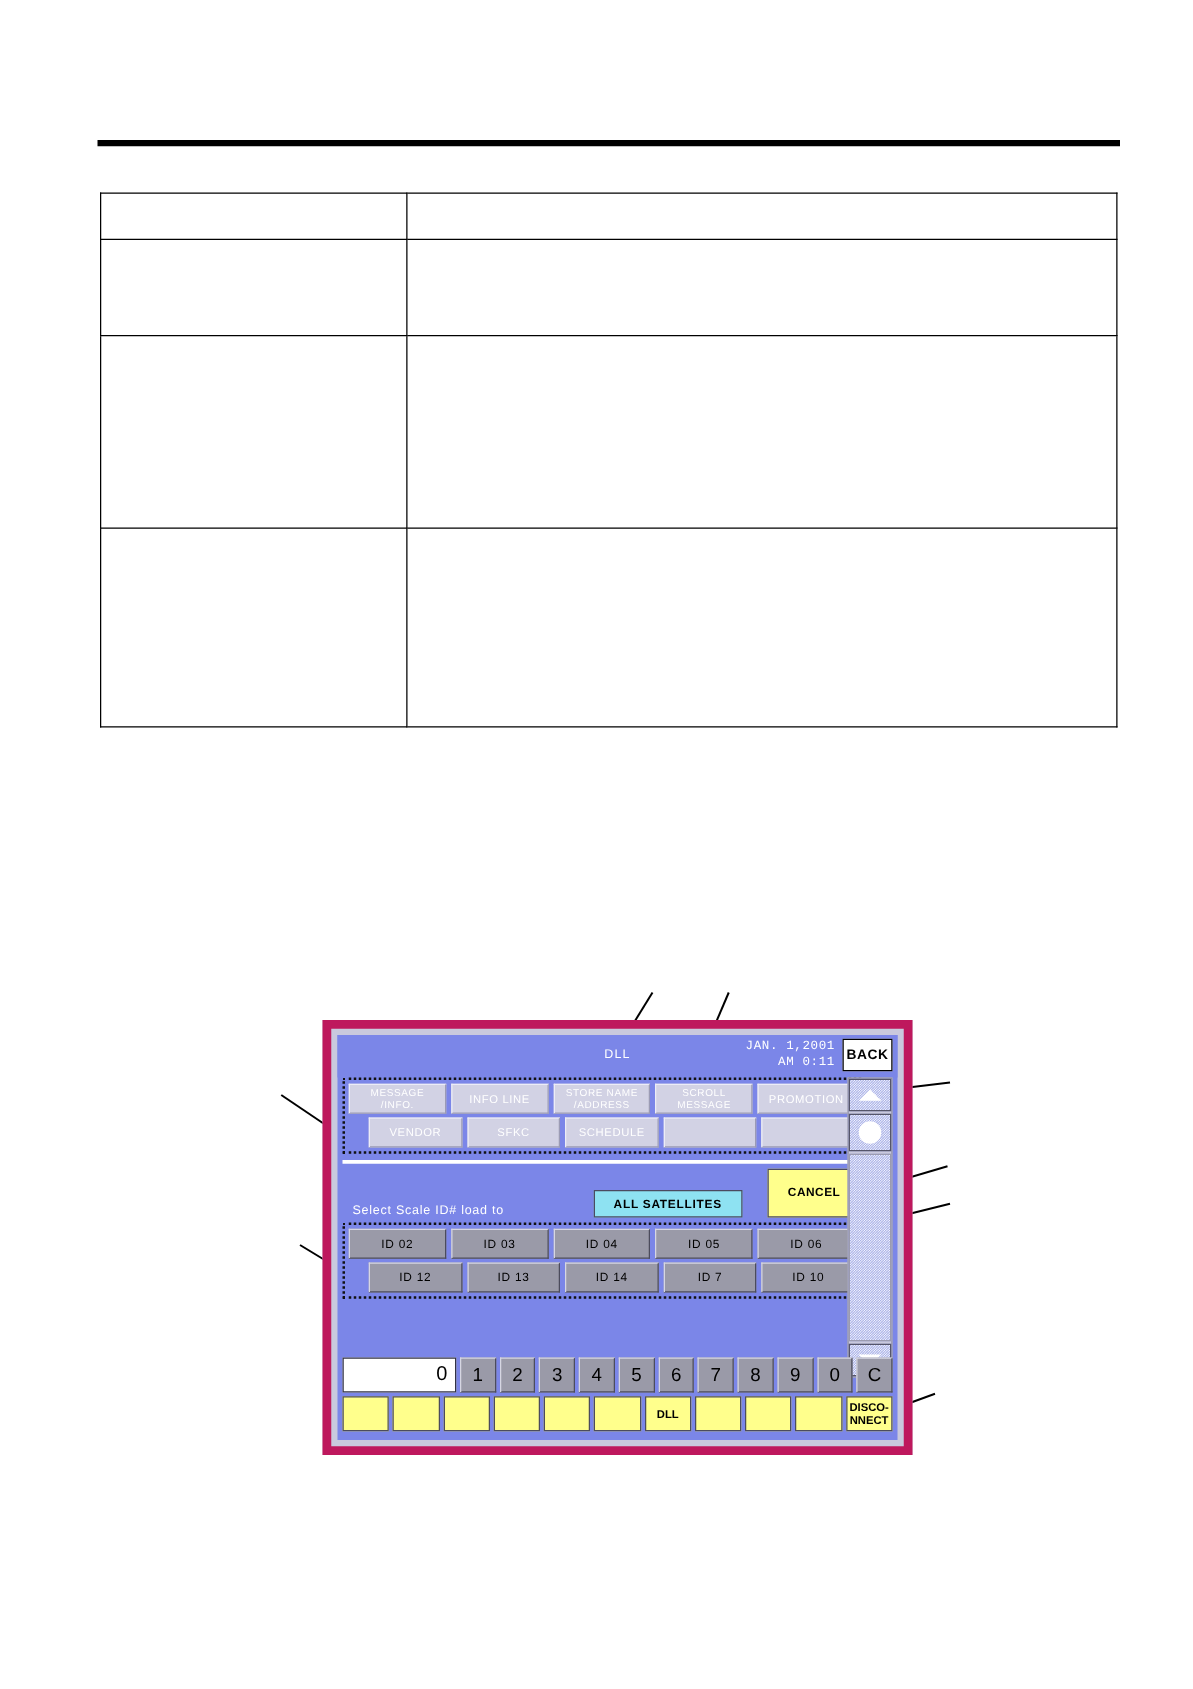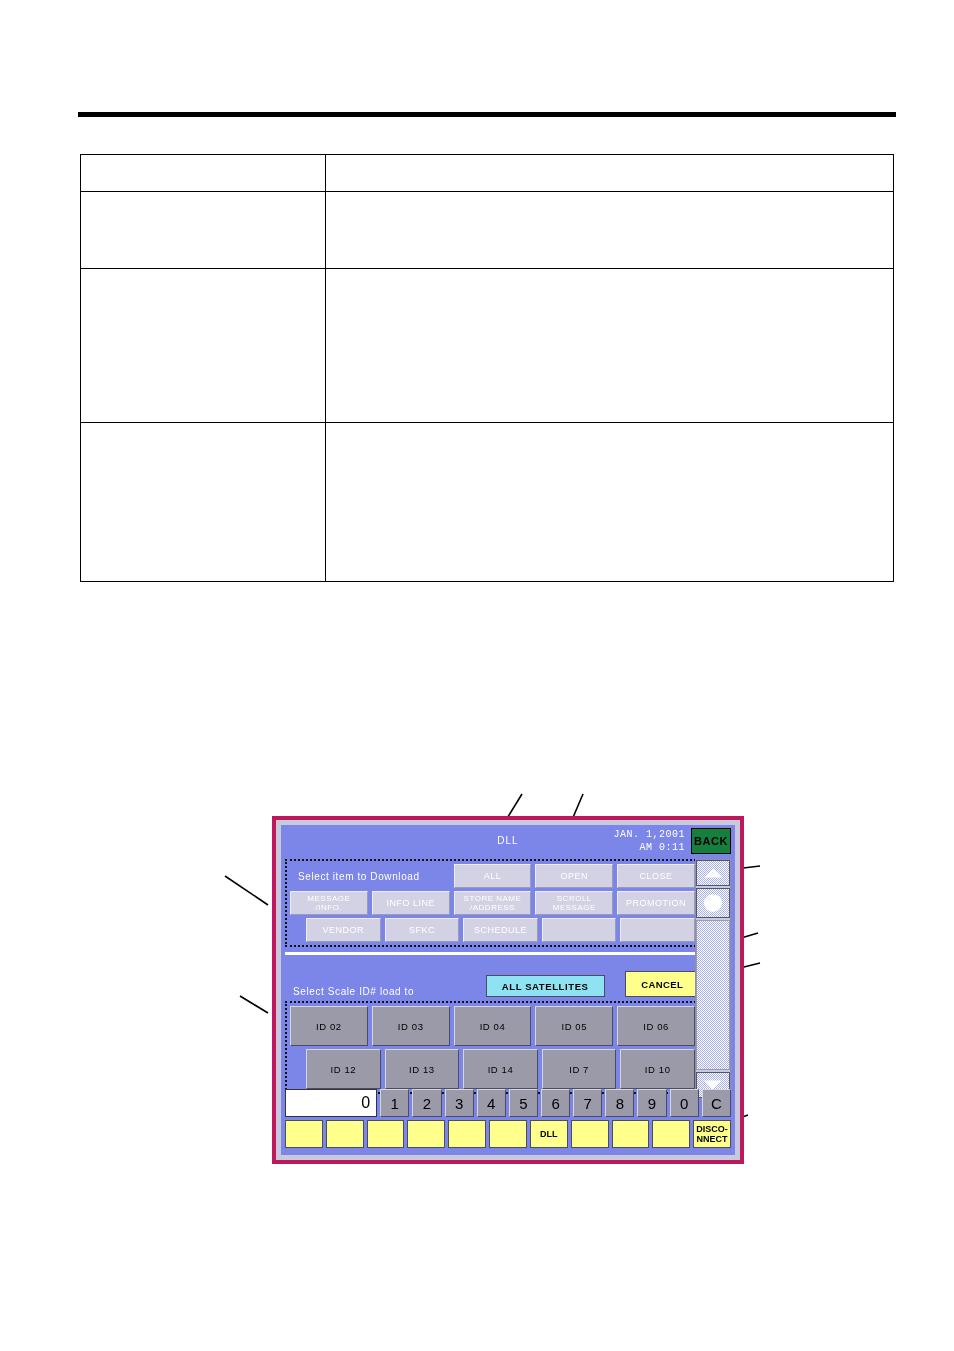--- a/index.html
+++ b/index.html
@@ -48,26 +48,26 @@
     left: 0;
     top: 0;
     width: 954px;
     height: 1351px;
     pointer-events: none;
   }
 
   
   .device {
     position: absolute;
-    left: 272px;
+    left: 258px;
     top: 816px;
     width: 472px;
     height: 348px;
     background: #c9c9dd;
-    border: 4px solid #be185d;
+    border: 7px solid #be185d;
     box-sizing: border-box;
     padding: 5px;
   }
   .screen {
     position: relative;
     width: 100%;
     height: 100%;
     background: #7b86e8;
     box-sizing: border-box;
   }
@@ -98,21 +98,21 @@
     text-align: right;
     font-family: "Liberation Mono", monospace;
     letter-spacing: 0.5px;
   }
   .back-btn {
     position: absolute;
     right: 4px;
     top: 3px;
     width: 40px;
     height: 26px;
-    background: #15803d;
+    background: #ffffff;
     border: 1px solid #000000;
     color: #000000;
     font-size: 11px;
     font-weight: bold;
     display: flex;
     align-items: center;
     justify-content: center;
     box-sizing: border-box;
     letter-spacing: 0.5px;
   }
@@ -217,53 +217,52 @@
     font-size: 9.5px;
     font-weight: bold;
     display: flex;
     align-items: center;
     justify-content: center;
     letter-spacing: 0.6px;
     box-sizing: border-box;
   }
   .btn-yellow-sm {
     flex: 0.85 1 0;
-    height: 26px;
+    height: 39px;
     background: #ffff8c;
     border: 1px solid #4b4b60;
     color: #000000;
     font-size: 9.5px;
     font-weight: bold;
     display: flex;
     align-items: center;
     justify-content: center;
     letter-spacing: 0.4px;
     box-sizing: border-box;
-    margin-top: 12px;
   }
 
   .grp-ids {
     border: 2px dotted #111111;
     padding: 3px;
     box-sizing: border-box;
   }
   .btn-grey {
     background: #9a9aa8;
     border-top: 1px solid #d6d6e2;
     border-left: 1px solid #d6d6e2;
     border-right: 1px solid #4c4c5c;
     border-bottom: 1px solid #4c4c5c;
     color: #000000;
     font-size: 9.5px;
     display: flex;
     align-items: center;
     justify-content: center;
     letter-spacing: 0.6px;
     box-sizing: border-box;
-    height: 40px;
+    height: 24px;
     flex: 1 1 0;
   }
 
   
   .scrollcol {
     position: absolute;
     right: 4px;
     top: 0;
     width: 36px;
     height: 240px;
@@ -430,26 +429,20 @@
       </div>
       <div class="back-btn">BACK</div>
     </div>
 
     <div class="screen-body">
 
       <div class="panel-col">
 
         <div class="grp-download">
 
-          <div class="row">
-            <div class="grp-label">Select item to Download</div>
-            <div class="cell btn-lav">ALL</div>
-            <div class="cell btn-lav">OPEN</div>
-            <div class="cell btn-lav">CLOSE</div>
-          </div>
 
 
           <div class="row">
             <div class="cell btn-lav two-line">MESSAGE<br>/INFO.</div>
             <div class="cell btn-lav">INFO LINE</div>
             <div class="cell btn-lav two-line">STORE NAME<br>/ADDRESS</div>
             <div class="cell btn-lav two-line">SCROLL<br>MESSAGE</div>
             <div class="cell btn-lav">PROMOTION</div>
           </div>
 

